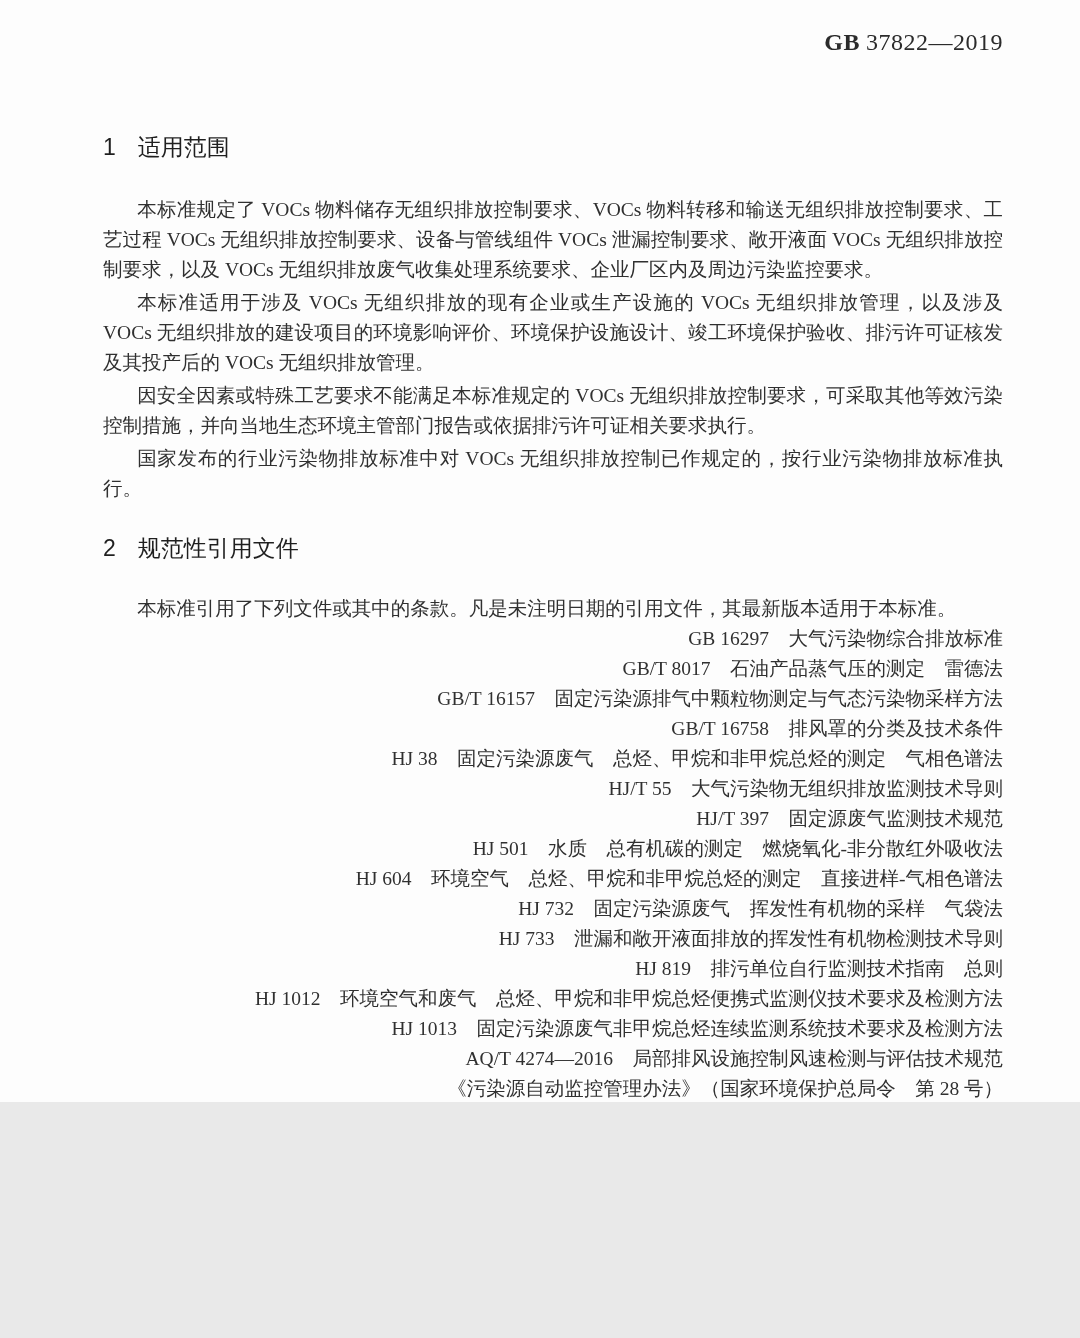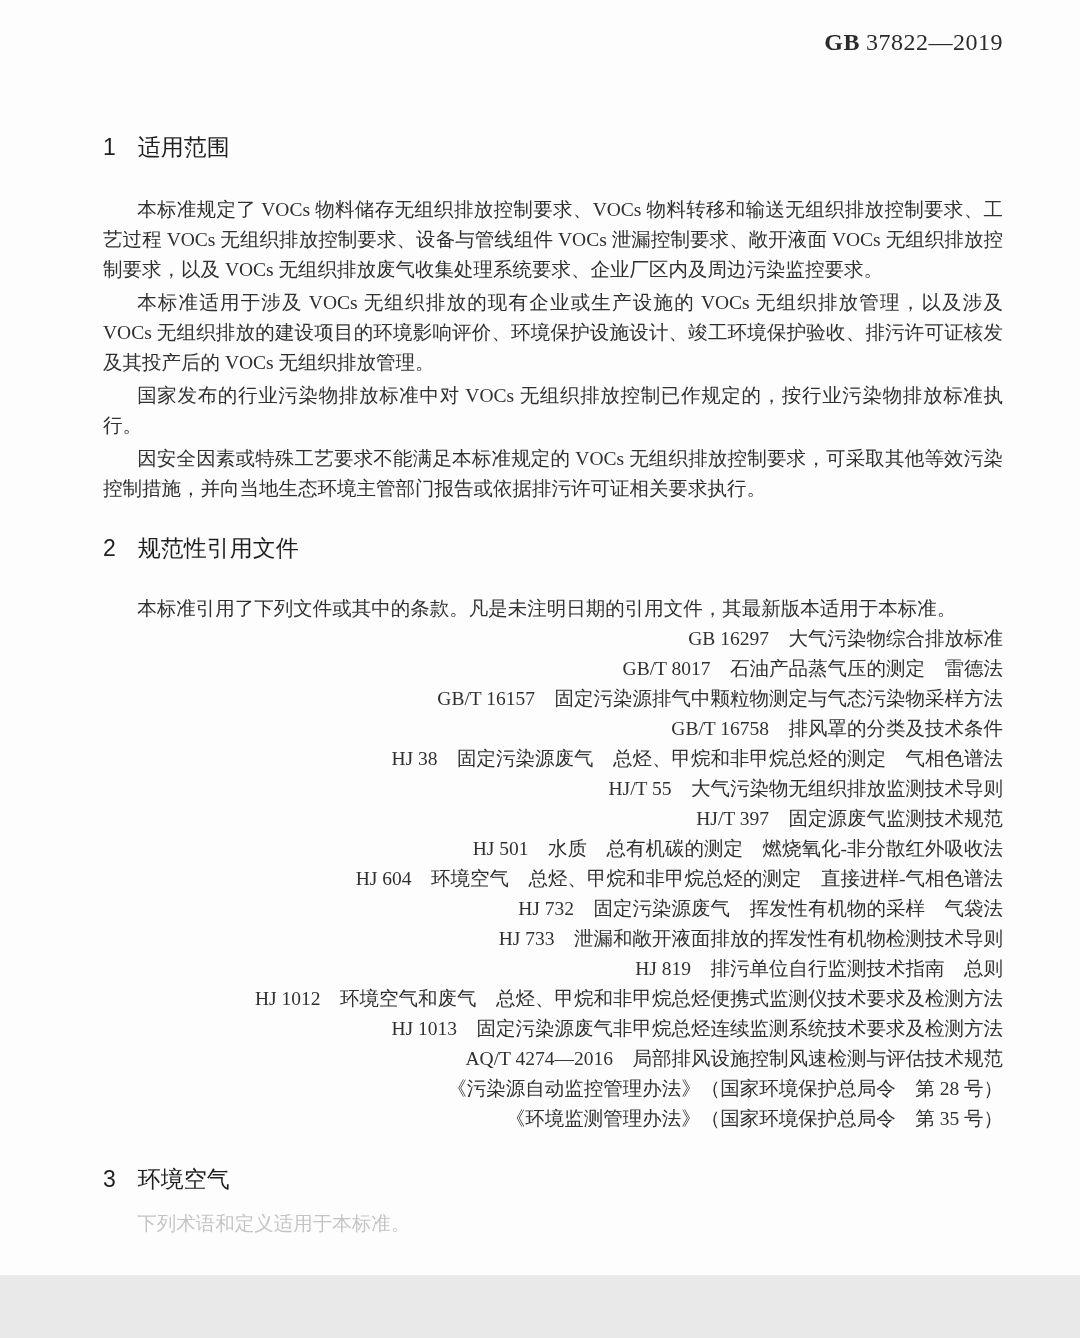--- a/index.html
+++ b/index.html
@@ -1,20 +1,20 @@
 <!DOCTYPE html>
 <html lang="zh"><head>
 <meta charset="utf-8">
 <style>
   html, body { margin: 0; padding: 0; }
   body { background: #e9e9e9; }
   .page {
     position: relative;
     width: 1080px;
-    height: 1275px;
+    height: 1102px;
     margin: 0 auto;
     background: #fdfdfd;
     overflow: hidden;
     font-family: "Liberation Serif", "DejaVu Serif", serif;
     color: #333;
   }
   .content {
     position: absolute;
     left: 103px;
     right: 77px;
@@ -103,22 +103,22 @@
     </div>
 
 
     <div class="section-heading sh-scope">
       <span class="sec-num">1</span><span>适用范围</span>
     </div>
 
     <div class="para-group">
       <p class="body-para">本标准规定了 VOCs 物料储存无组织排放控制要求、VOCs 物料转移和输送无组织排放控制要求、工艺过程 VOCs 无组织排放控制要求、设备与管线组件 VOCs 泄漏控制要求、敞开液面 VOCs 无组织排放控制要求，以及 VOCs 无组织排放废气收集处理系统要求、企业厂区内及周边污染监控要求。</p>
       <p class="body-para">本标准适用于涉及 VOCs 无组织排放的现有企业或生产设施的 VOCs 无组织排放管理，以及涉及 VOCs 无组织排放的建设项目的环境影响评价、环境保护设施设计、竣工环境保护验收、排污许可证核发及其投产后的 VOCs 无组织排放管理。</p>
+      <p class="body-para">因安全因素或特殊工艺要求不能满足本标准规定的 VOCs 无组织排放控制要求，可采取其他等效污染控制措施，并向当地生态环境主管部门报告或依据排污许可证相关要求执行。</p>
       <p class="body-para">国家发布的行业污染物排放标准中对 VOCs 无组织排放控制已作规定的，按行业污染物排放标准执行。</p>
-      <p class="body-para">因安全因素或特殊工艺要求不能满足本标准规定的 VOCs 无组织排放控制要求，可采取其他等效污染控制措施，并向当地生态环境主管部门报告或依据排污许可证相关要求执行。</p>
     </div>
 
     <div class="section-heading sh-refs">
       <span class="sec-num">2</span><span>规范性引用文件</span>
     </div>
 
     <div class="para-group para-group-refs">
       <p class="body-para">本标准引用了下列文件或其中的条款。凡是未注明日期的引用文件，其最新版本适用于本标准。</p>
     </div>
 

